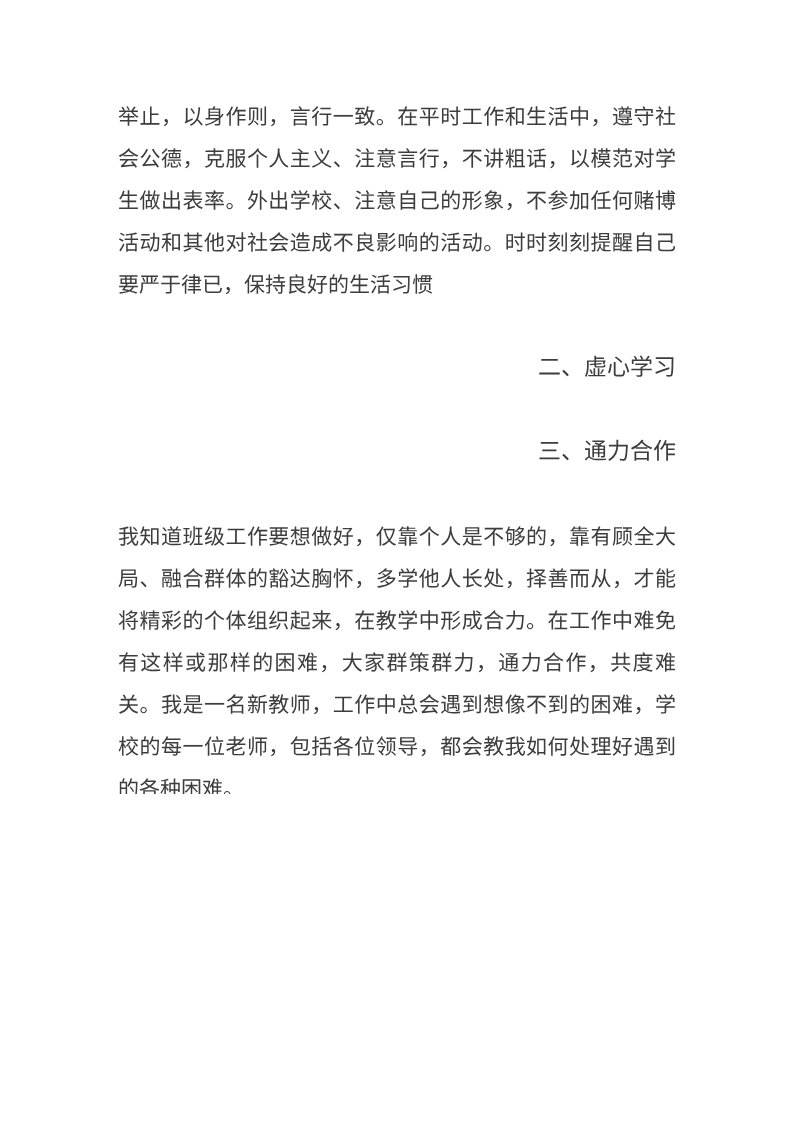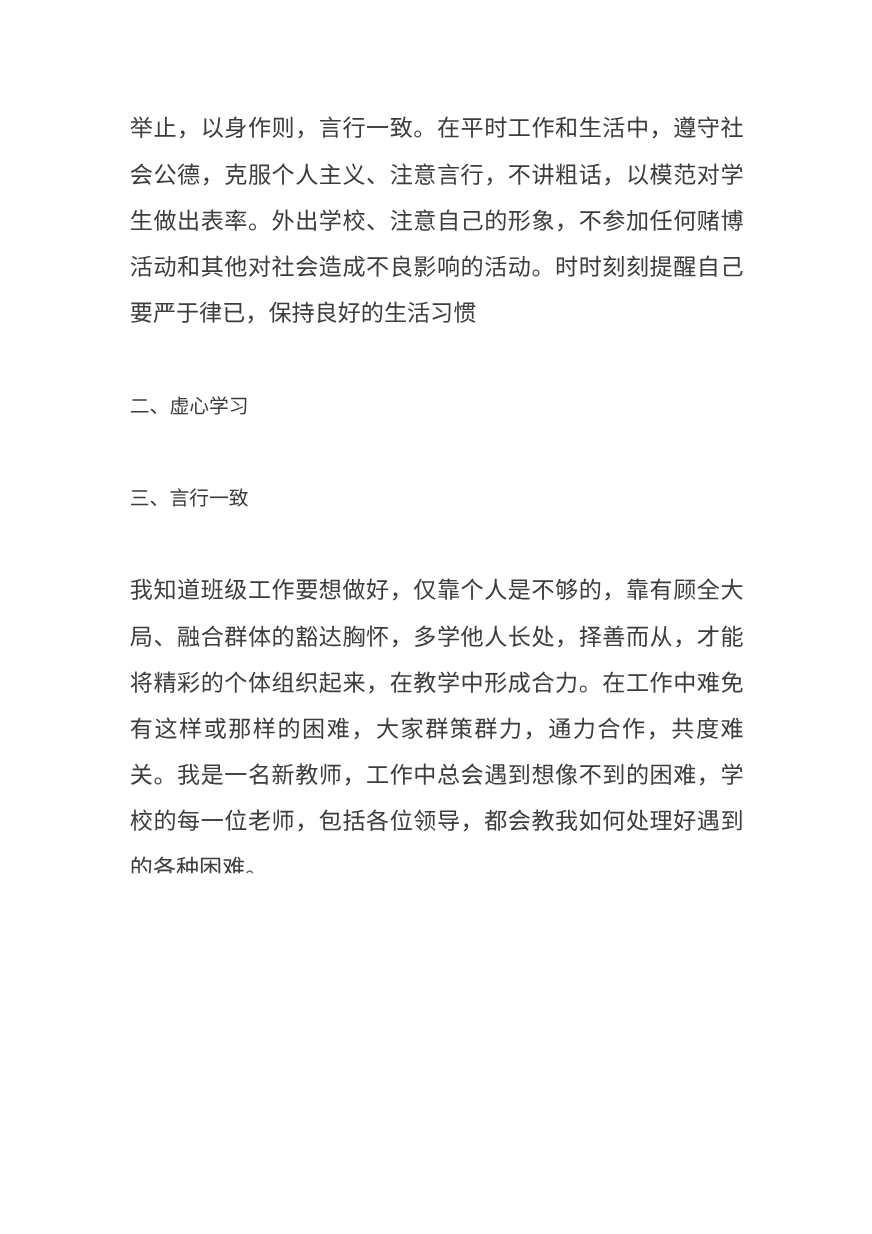--- a/index.html
+++ b/index.html
@@ -22,30 +22,31 @@
     color: #3d3d3d;
   }
   .doc-paragraph {
     margin: 0 0 42px 0;
     text-align: justify;
     text-justify: inter-ideograph;
     word-break: break-all;
   }
   .doc-heading {
     margin: 0 0 42px 0;
-    font-size: 18px;
+    font-size: 23px;
     font-weight: normal;
-    text-align: left;
+    text-align: right;
+    font-family: Liberation Mono, monospace;
   }
 </style>
 </head>
 <body>
 
 <div class="page">
   <p class="doc-paragraph">举止，以身作则，言行一致。在平时工作和生活中，遵守社会公德，克服个人主义、注意言行，不讲粗话，以模范对学生做出表率。外出学校、注意自己的形象，不参加任何赌博活动和其他对社会造成不良影响的活动。时时刻刻提醒自己要严于律已，保持良好的生活习惯</p>
 
   <h2 class="doc-heading">二、虚心学习</h2>
 
 
-  <h2 class="doc-heading">三、言行一致</h2>
+  <h2 class="doc-heading">三、通力合作</h2>
 
   <p class="doc-paragraph">我知道班级工作要想做好，仅靠个人是不够的，靠有顾全大局、融合群体的豁达胸怀，多学他人长处，择善而从，才能将精彩的个体组织起来，在教学中形成合力。在工作中难免有这样或那样的困难，大家群策群力，通力合作，共度难关。我是一名新教师，工作中总会遇到想像不到的困难，学校的每一位老师，包括各位领导，都会教我如何处理好遇到的各种困难。</p>
 </div>
 
 </body></html>

